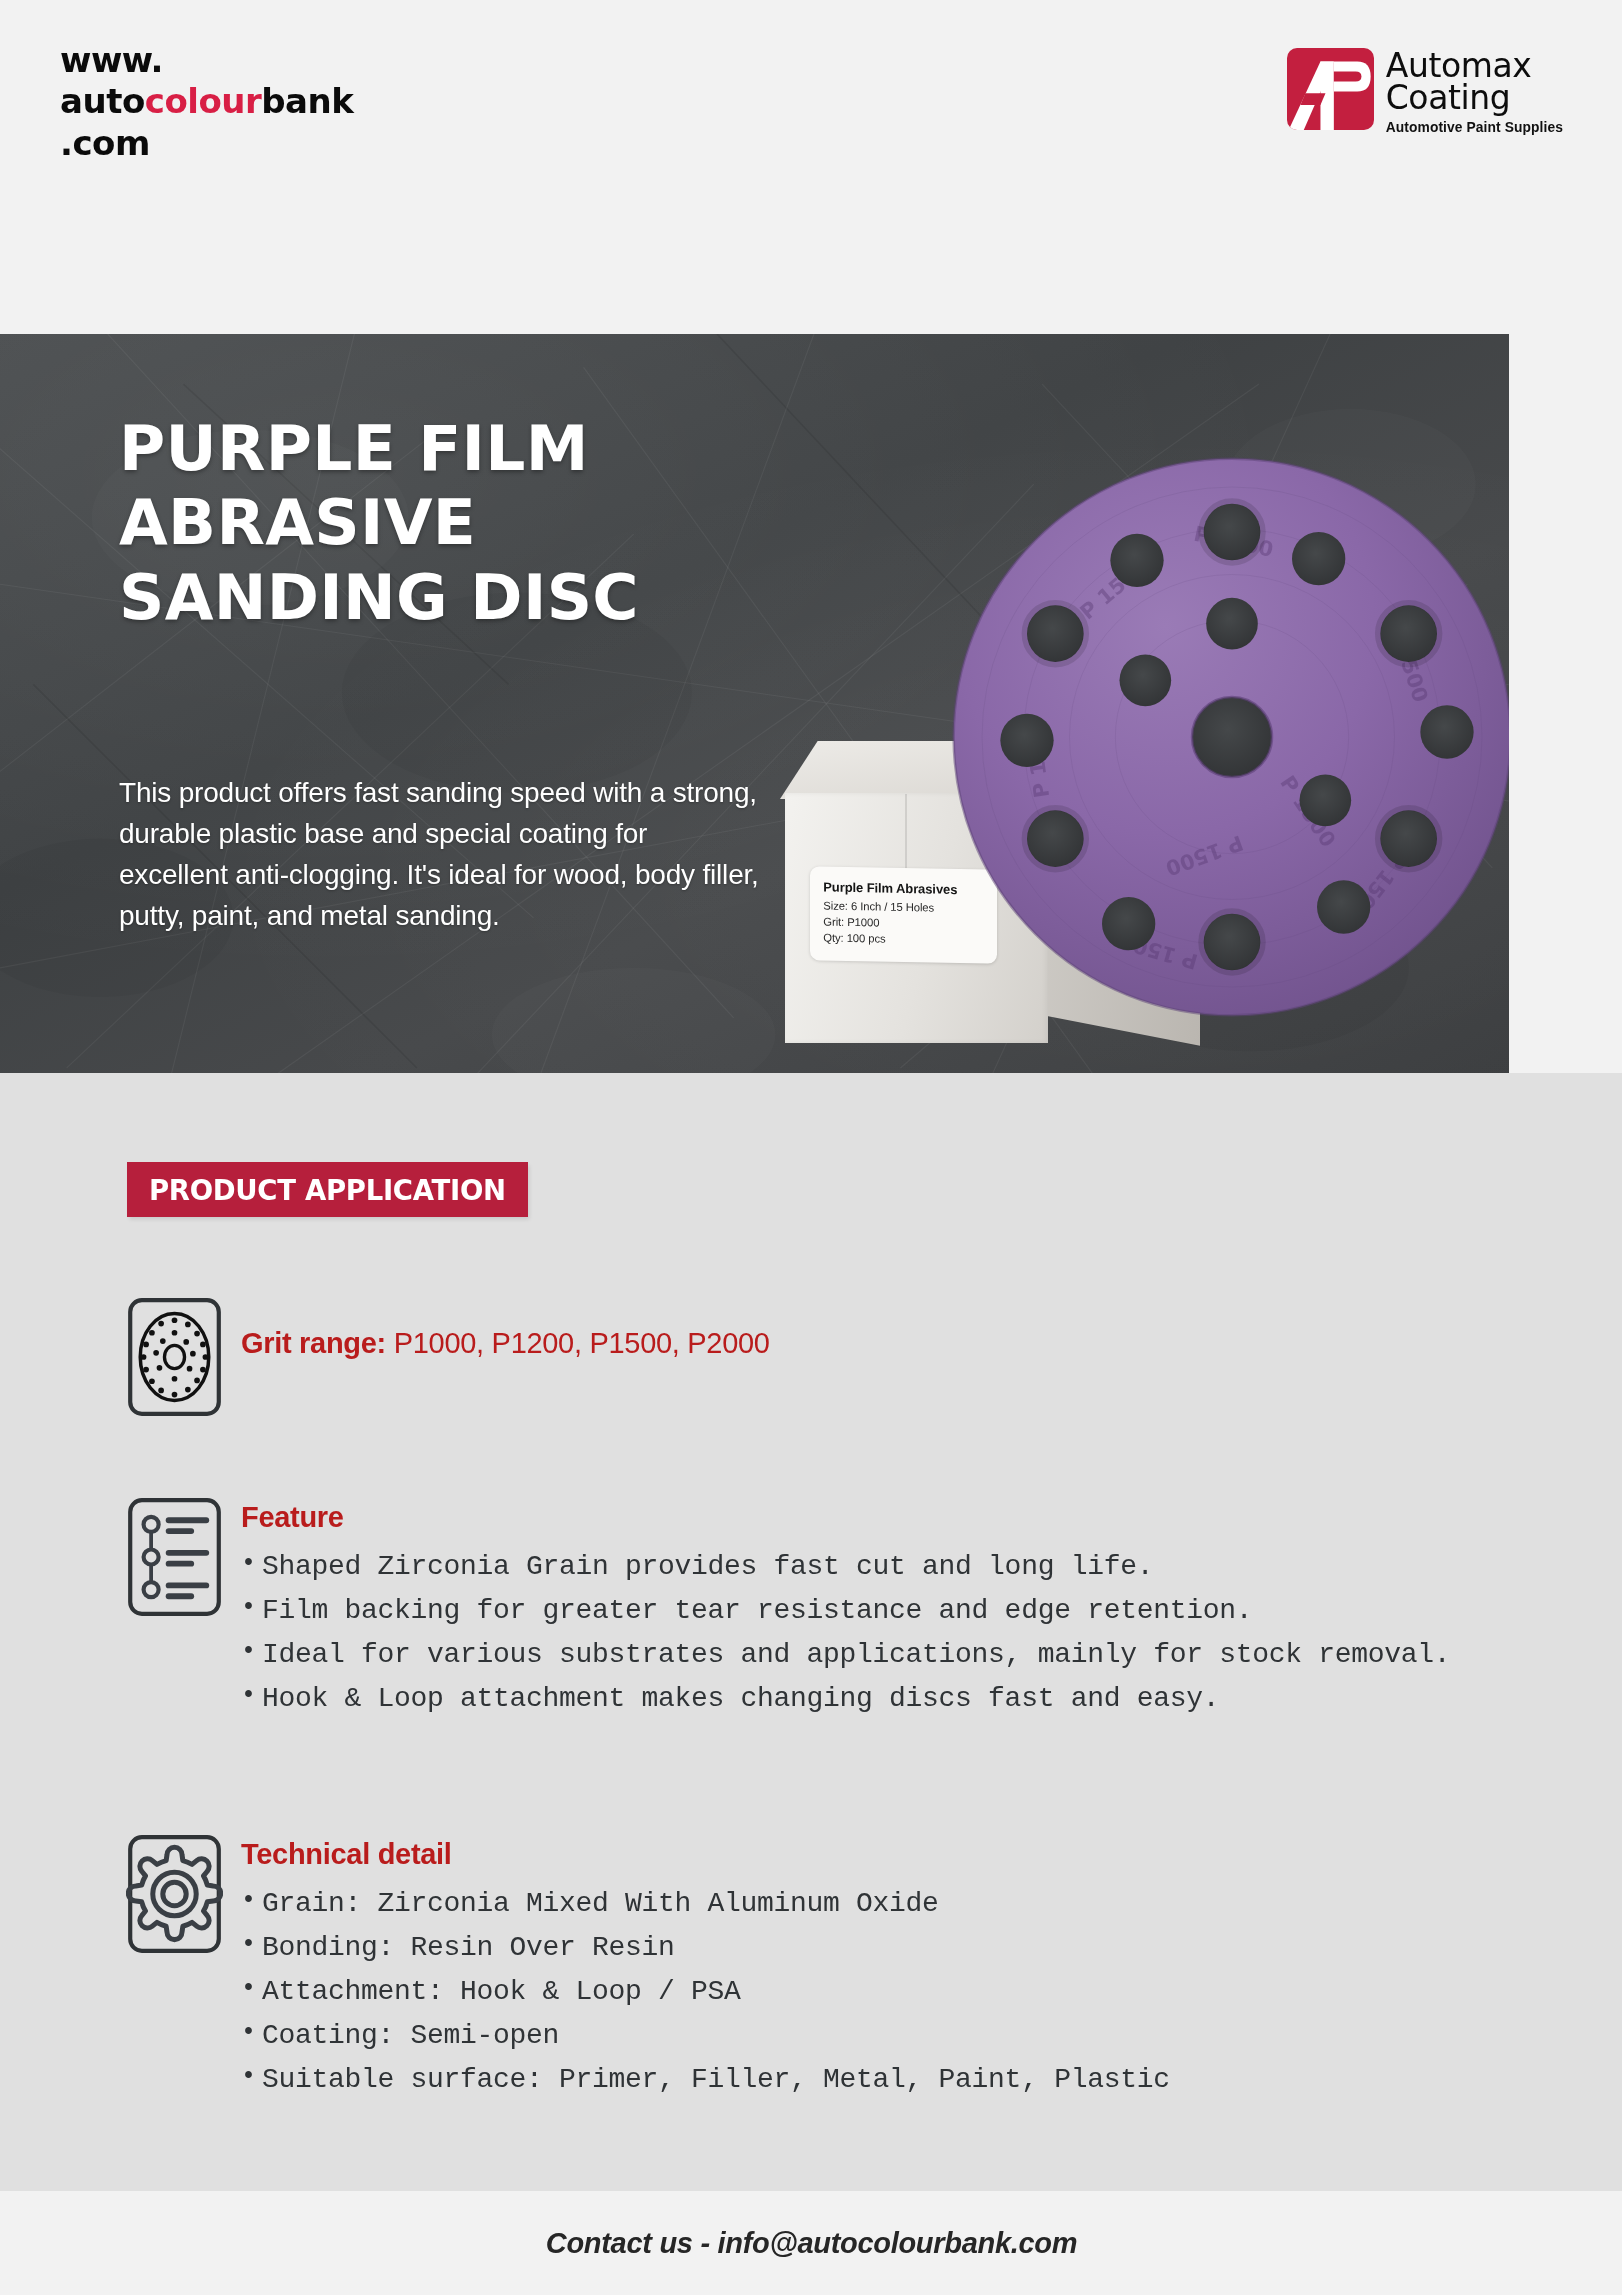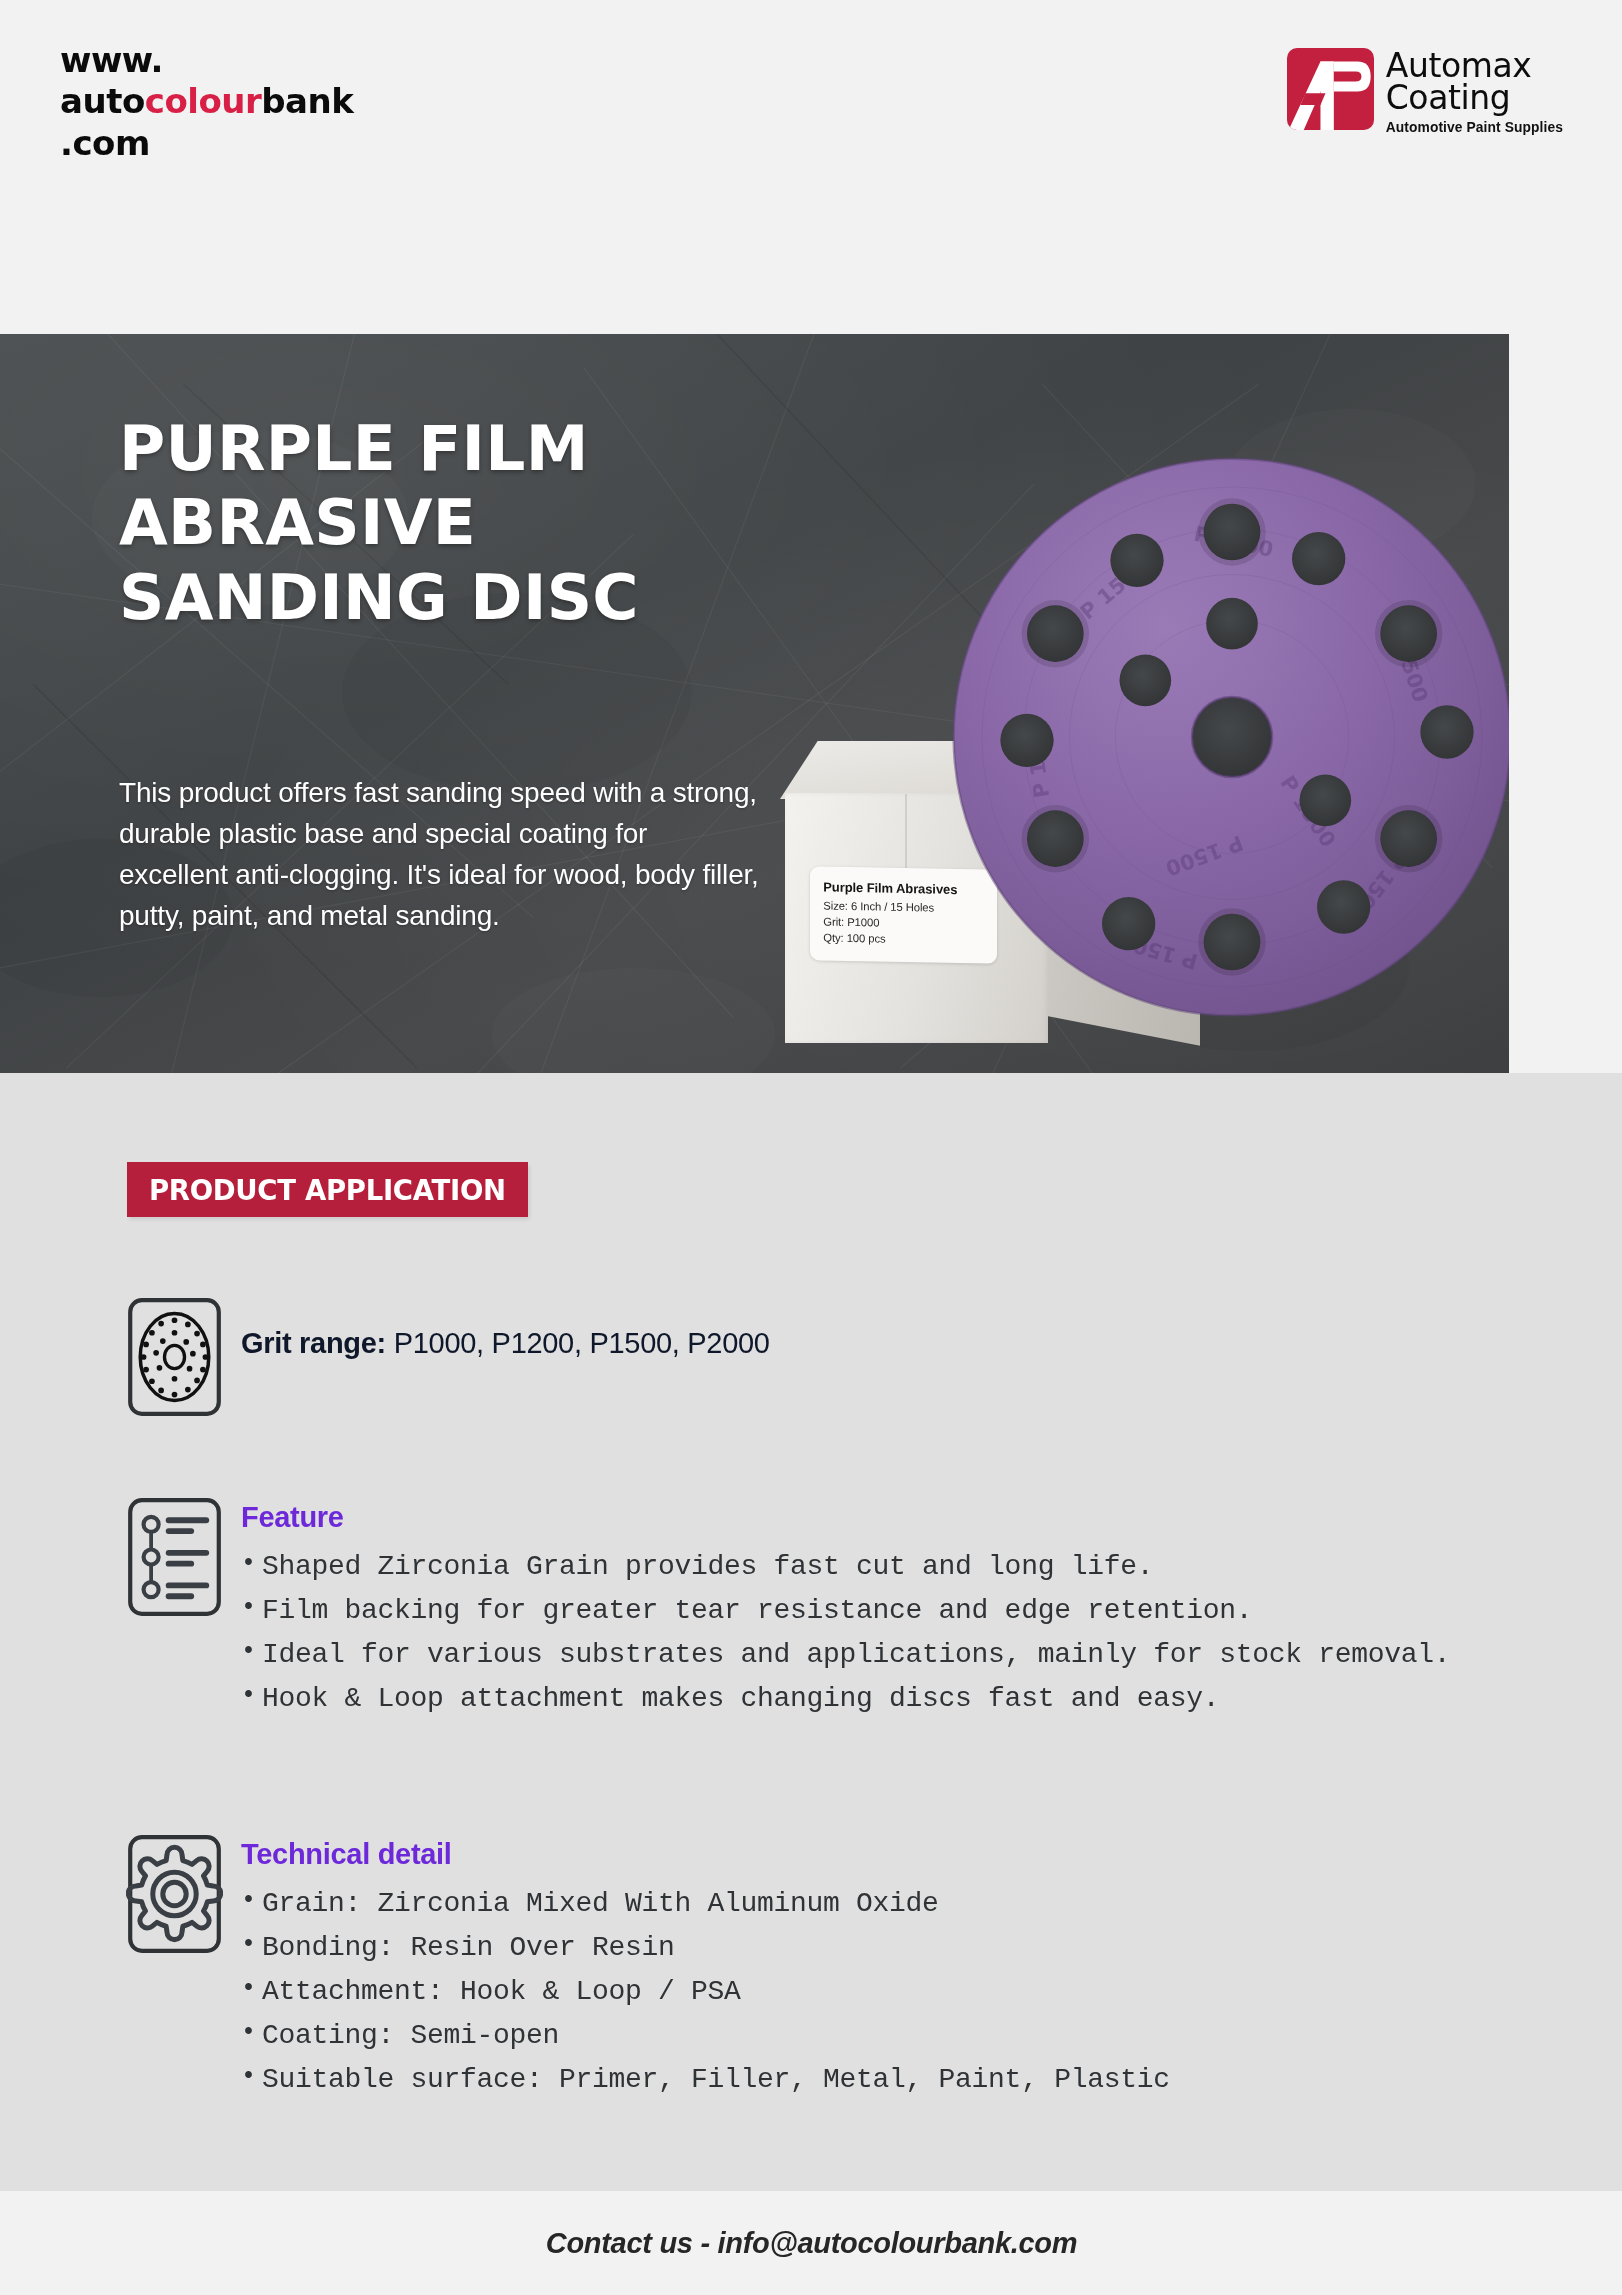--- a/index.html
+++ b/index.html
@@ -277,29 +277,29 @@
   }
 
   .row-grit { left: 108px; top: 1294px; }
   .row-feature { left: 108px; top: 1494px; }
   .row-tech { left: 108px; top: 1831px; }
 
   .row-title {
     font-family: "Liberation Sans", sans-serif;
     font-size: 29px;
     font-weight: 700;
-    color: #6d28d9;
+    color: #b91c1c;
     letter-spacing: -0.3px;
     line-height: 1.25;
     margin-bottom: 10px;
   }
   .grit-line {
     font-family: "Liberation Sans", sans-serif;
     font-size: 29px;
-    color: #0f172a;
+    color: #b91c1c;
     letter-spacing: -0.3px;
     padding-top: 28px;
     white-space: nowrap;
   }
   .grit-line b { font-weight: 700; }
 
   .bullets { list-style: none; }
   .bullets li {
     position: relative;
     font-family: Liberation Mono, monospace;

